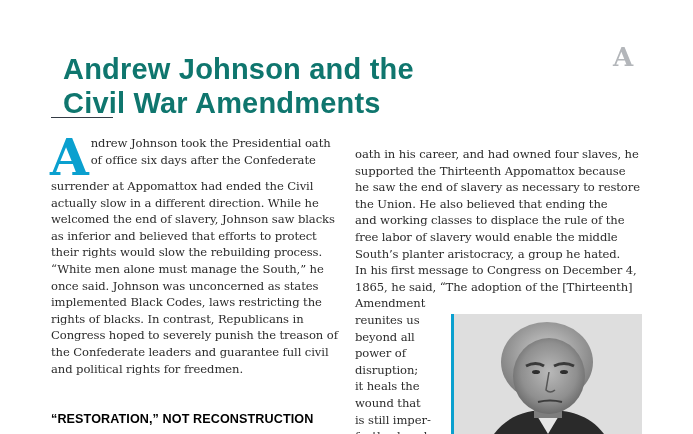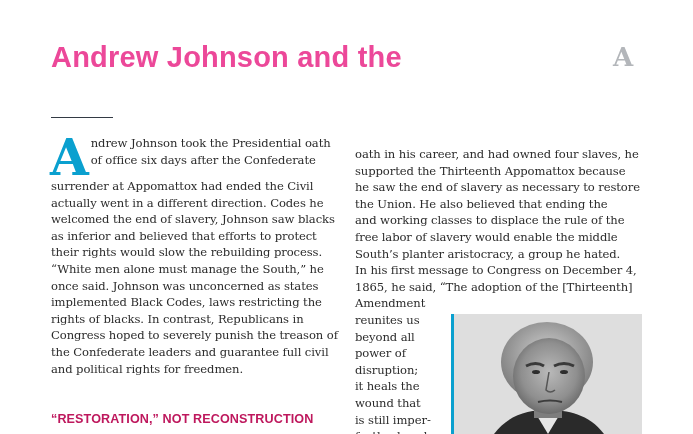--- a/index.html
+++ b/index.html
@@ -12,26 +12,26 @@
       height: 434px;
       overflow: hidden;
       position: relative;
       font-family: "DejaVu Serif", "Liberation Serif", serif;
       color: #2b2b2b;
     }
     .title {
       position: absolute;
       left: 51px;
       top: 40px;
-      margin: 0;
+      margin: 12px;
       font-family: "Liberation Sans", "DejaVu Sans", sans-serif;
       font-weight: bold;
       font-size: 29px;
       line-height: 34px;
-      color: #ec4899;
+      color: #0f766e;
       letter-spacing: 0.2px;
     }
     .section-letter {
       position: absolute;
       left: 613px;
       top: 42px;
       font-family: "DejaVu Serif", "Liberation Serif", serif;
       font-weight: bold;
       font-size: 26px;
       color: #b3b6ba;
@@ -68,21 +68,21 @@
       height: 40px;
     }
     .subhead {
       position: absolute;
       left: 51px;
       top: 412px;
       margin: 0;
       font-family: "Liberation Sans", "DejaVu Sans", sans-serif;
       font-weight: bold;
       font-size: 12.6px;
-      color: #be185d;
+      color: #000000;
       letter-spacing: 0.1px;
       white-space: nowrap;
     }
     .col-right {
       position: absolute;
       left: 355px;
       top: 146px;
       width: 290px;
       font-size: 11.6px;
       line-height: 16.6px;
@@ -103,33 +103,34 @@
       overflow: hidden;
       box-sizing: border-box;
     }
     .photo svg { display: block; }
   </style>
 </head>
 <body>
 
 <h1 class="title">
   <span class="line">Andrew Johnson and the</span>
+  <span class="line">Civil War Amendments</span>
 </h1>
 
 <div class="section-letter">A</div>
 
 <div class="title-rule"></div>
 
 <div class="col-left">
   <p>
     <span class="dropcap">A</span>
     <span class="line">ndrew Johnson took the Presidential oath</span>
     <span class="line">of office six days after the Confederate</span>
     <span class="line" style="clear:left">surrender at Appomattox had ended the Civil</span>
-    <span class="line">actually went in a different direction. Codes he</span>
+    <span class="line">actually slow in a different direction. While he</span>
     <span class="line">welcomed the end of slavery, Johnson saw blacks</span>
     <span class="line">as inferior and believed that efforts to protect</span>
     <span class="line">their rights would slow the rebuilding process.</span>
     <span class="line">“White men alone must manage the South,” he</span>
     <span class="line">once said. Johnson was unconcerned as states</span>
     <span class="line">implemented Black Codes, laws restricting the</span>
     <span class="line">rights of blacks. In contrast, Republicans in</span>
     <span class="line">Congress hoped to severely punish the treason of</span>
     <span class="line">the Confederate leaders and guarantee full civil</span>
     <span class="line">and political rights for freedmen.</span>

